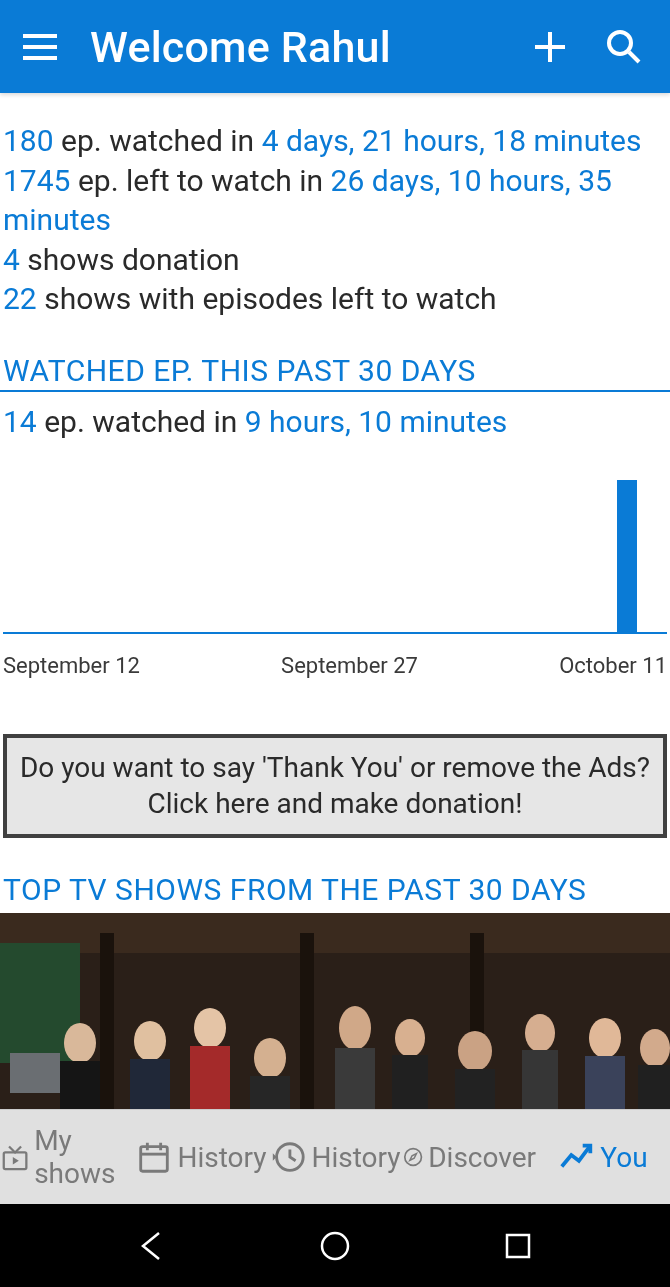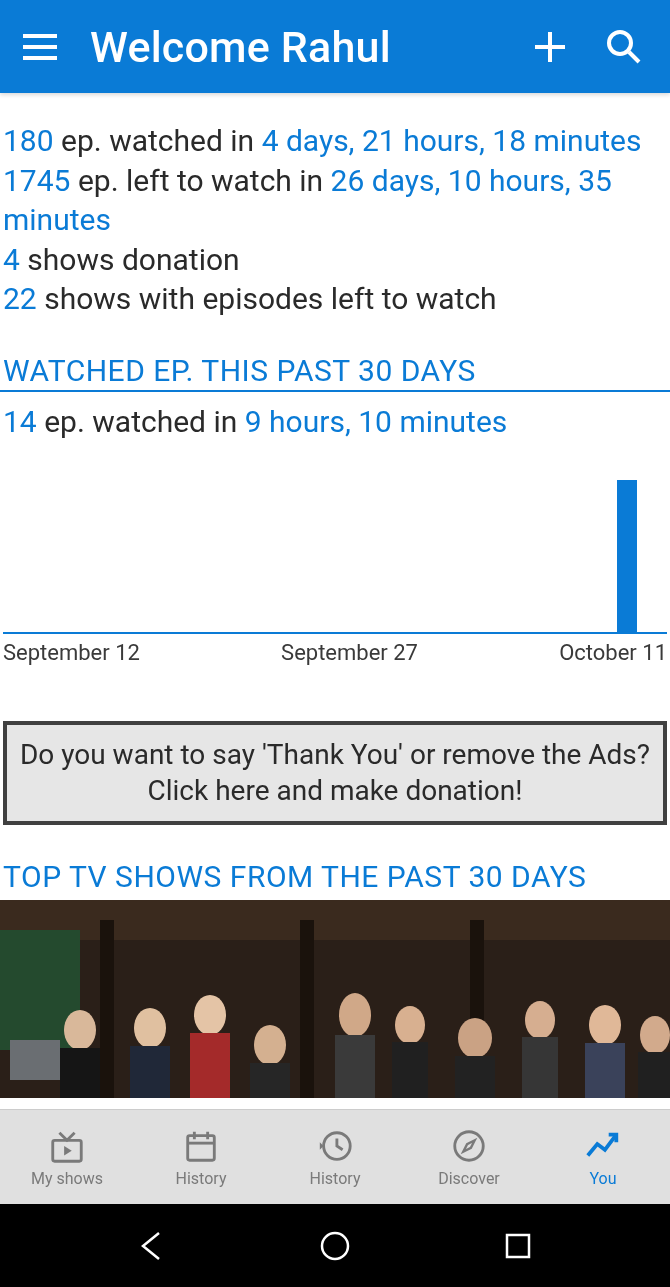--- a/index.html
+++ b/index.html
@@ -11,27 +11,27 @@
   .app-bar .action-btn + .action-btn { margin-left: 18px; }
   .content { padding: 0; height: calc(100% - 93px - 95px - 83px); overflow: hidden; }
   .stats { padding: 28px 3px 0 3px; font-size: 30px; line-height: 1.32; color: #2a2a2a; }
   .stats .accent { color: #0a7bd6; }
   .section-title { color: #0a7bd6; font-size: 30px; font-weight: 400; margin-top: 34px; padding: 0 3px 2px 3px; border-bottom: 2px solid #0a7bd6; letter-spacing: 0.5px; }
   .stats2 { padding: 10px 3px 0 3px; font-size: 30px; line-height: 1.32; color: #2a2a2a; }
   .stats2 .accent { color: #0a7bd6; }
   .chart-area { padding: 40px 3px 0 3px; }
   .chart-bars { height: 152px; border-bottom: 2px solid #0a7bd6; display: flex; align-items: flex-end; position: relative; }
   .chart-bars .bar { width: 20px; background: #0a7bd6; position: absolute; bottom: 0; }
-  .chart-labels { display: flex; justify-content: space-between; font-size: 22px; color: #3a3a3a; padding-top: 6px; }
+  .chart-labels { display: flex; justify-content: space-between; font-size: 22px; color: #3a3a3a; padding-top: 19px; }
   .donation { margin: 56px 3px 0 3px; border: 4px solid #404040; background: #e6e6e6; padding: 12px 12px; font-size: 28px; line-height: 1.3; color: #2a2a2a; text-align: center; cursor: pointer; }
   .top-shows-title { color: #0a7bd6; font-size: 30px; font-weight: 400; margin-top: 34px; padding: 0 3px 2px 3px; letter-spacing: 0.5px; }
   .show-banner { width: 670px; height: 198px; margin-top: 4px; background: #2a1f18; position: relative; overflow: hidden; }
   .show-banner svg { width: 100%; height: 100%; display: block; }
   .bottom-nav { height: 95px; background: #e0e0e0; display: flex; align-items: center; justify-content: space-around; border-top: 1px solid #ccc; }
-  .nav-item { display: flex; flex-direction: column; align-items: center; justify-content: center; color: #7a7a7a; font-size: 16px; width: 20%; cursor: pointer; gap: 4px; }
+  .nav-item { display: flex; flex-direction: row; align-items: center; justify-content: center; color: #7a7a7a; font-size: 28px; width: 20%; cursor: pointer; gap: 4px; }
   .nav-item.active { color: #0a7bd6; }
   .nav-item svg { width: 38px; height: 38px; }
   .sys-nav { height: 83px; background: #000; display: flex; align-items: center; justify-content: space-around; padding: 0 60px; }
   .sys-nav .sys-btn { width: 60px; height: 60px; display: flex; align-items: center; justify-content: center; }
   .sys-nav svg { stroke: #fff; fill: none; }
 </style>
 </head>
 <body>
 
 <div class="app-bar">

